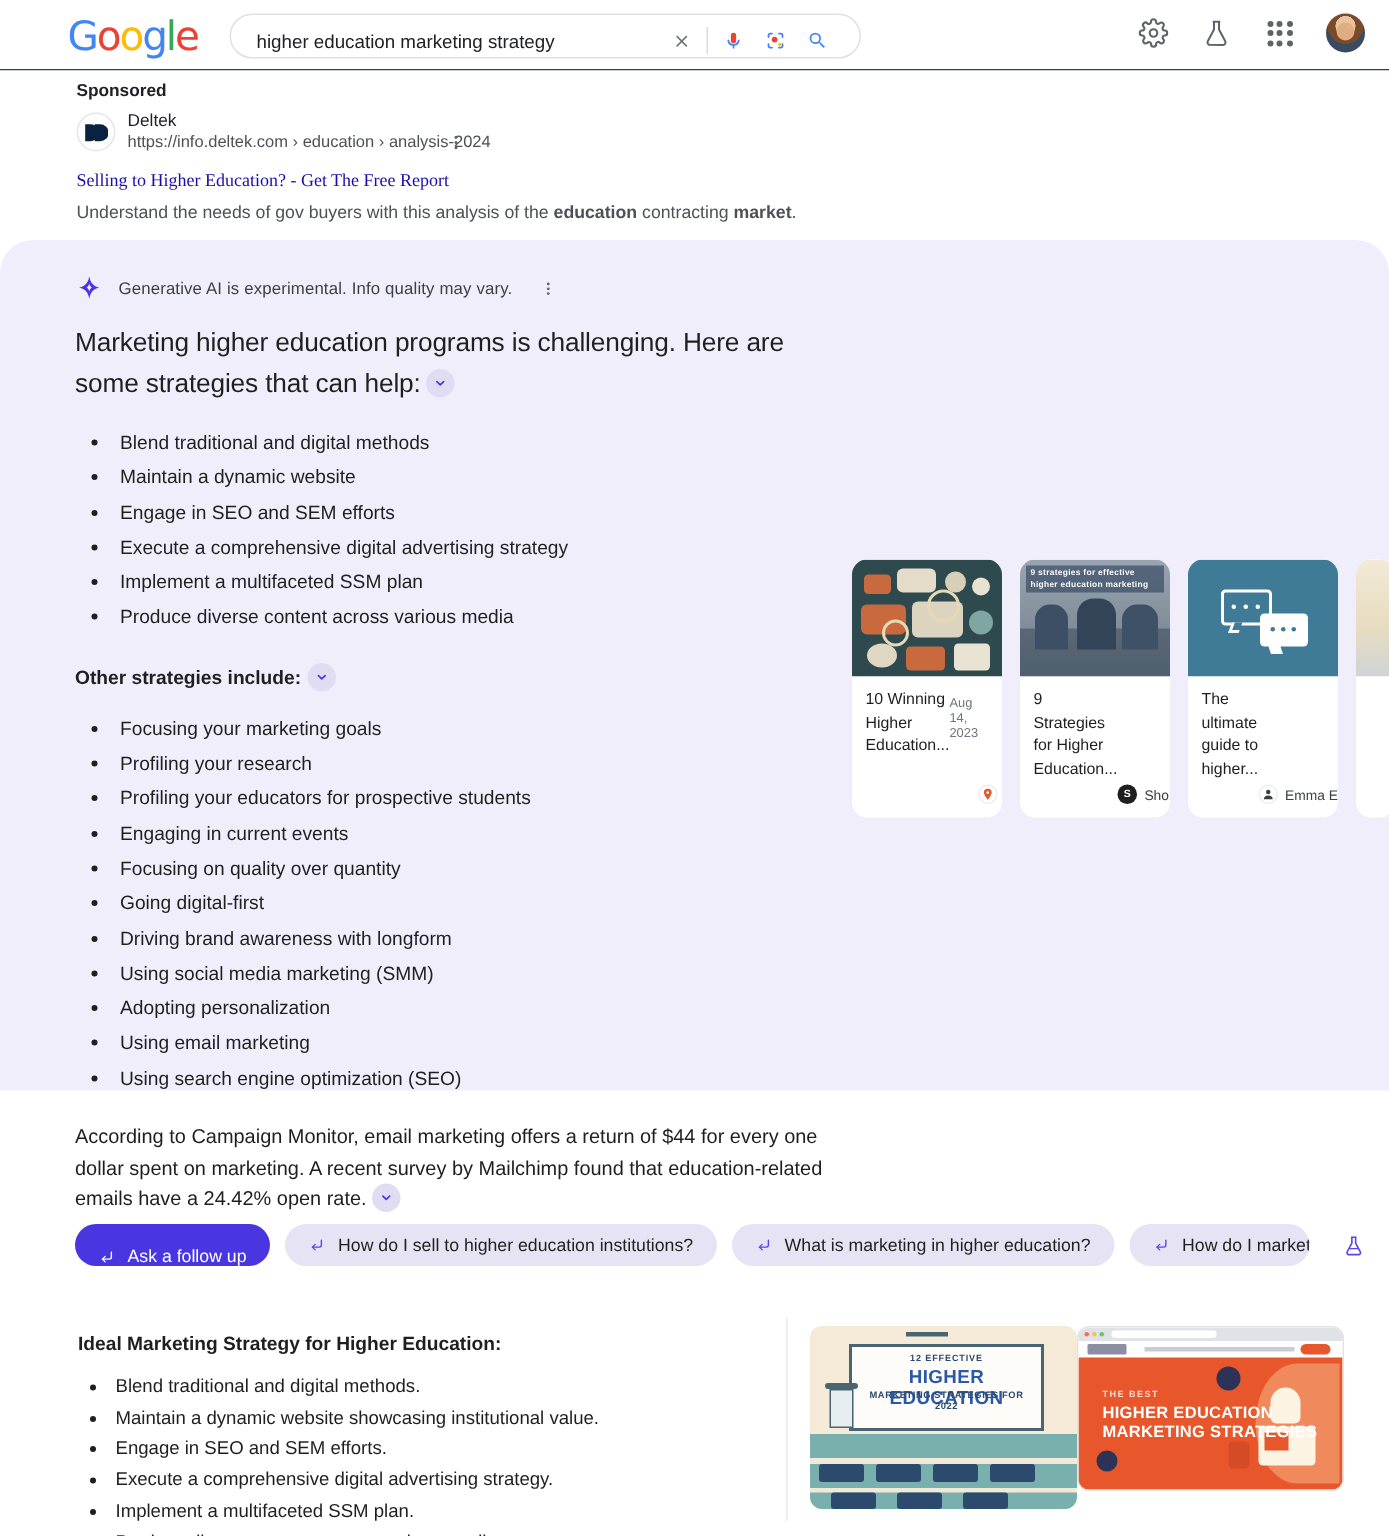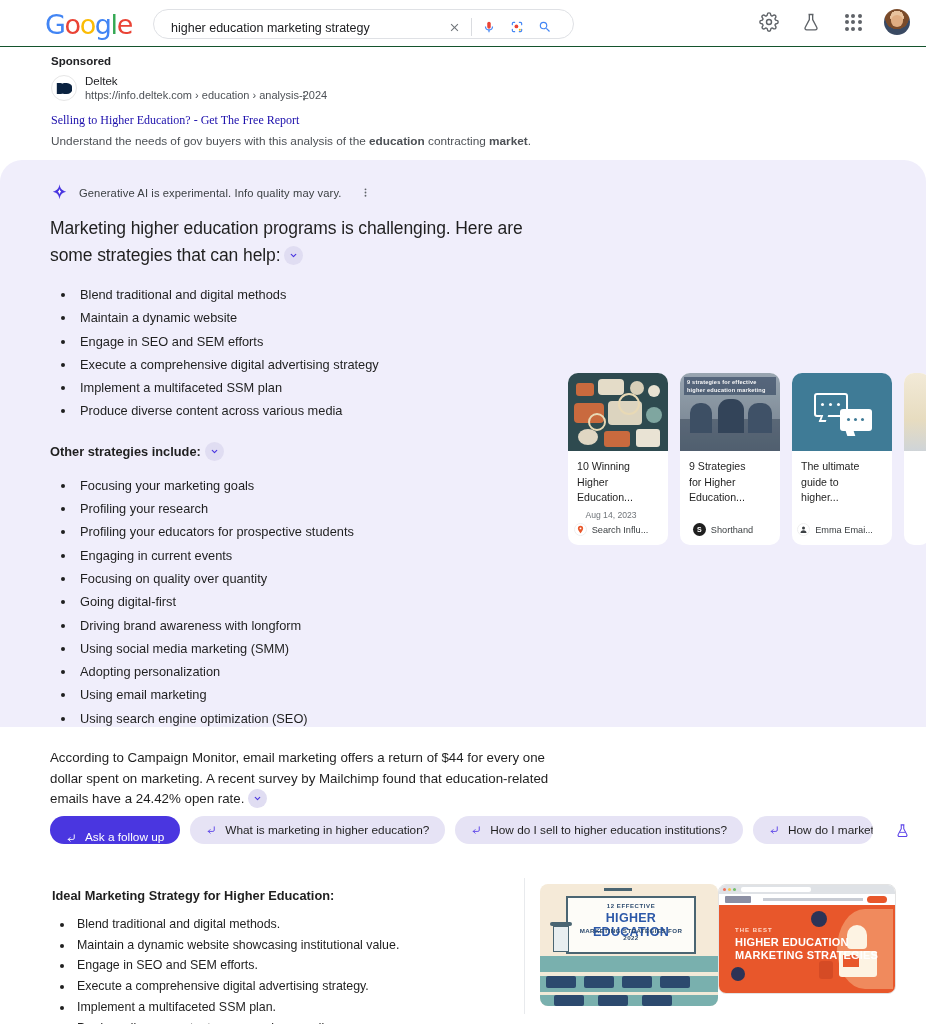--- a/index.html
+++ b/index.html
@@ -103,21 +103,21 @@
   .ai-para { margin-top:18px; font-size:13.3px; line-height:20.5px; color:#1f1f1f; width: 500px; }
 
   
   .cards { position:absolute; left:568px; top:213px; display:flex; gap:12px; }
   .card {
     width:100px; height:172px; background:#fff; border-radius:10px; overflow:hidden;
     display:flex; flex-direction:column; cursor:pointer; flex:none;
   }
   .card.partial { width:26px; }
   .card-img { width:100px; height:78px; flex:none; position:relative; overflow:hidden; }
-  .card-body { padding: 8px 23px 0 9px; flex:1; display:flex; flex-direction:column;align-items:center; }
+  .card-body { padding: 8px 23px 0 9px; flex:1; display:flex; flex-direction:row; }
   .card-title { font-size:10.6px; line-height:15.5px; color:#1f1f1f; }
   .card-date { font-size:8.6px; color:#70757a; margin-top:4px; }
   .card-src { display:flex; align-items:center; gap:5px; margin-top:auto; padding-bottom:9px; }
   .card-src-fav { width:13px; height:13px; border-radius:50%; flex:none; display:flex; align-items:center; justify-content:center; overflow:hidden; }
   .card-src-name { font-size:9.2px; color:#3c4043; white-space:nowrap; overflow:hidden; }
 
   
   .art1 { width:100%; height:100%; background:#2e4a4f; position:relative; }
   .art1 .blob { position:absolute; border-radius:50%; }
   .art2 { width:100%; height:100%; background:linear-gradient(180deg,#9aa7b3 0%,#6e7c8a 100%); position:relative; filter:contrast(0.95); }
@@ -415,28 +415,28 @@
             <path d="M18 4v7a3 3 0 0 1-3 3H5"></path>
             <path d="M9 10l-4 4 4 4"></path>
           </svg>
         <span>Ask a follow up</span>
       </div>
       <div class="chip">
         <svg class="arr" width="11" height="11" viewBox="0 0 24 24" fill="none" stroke="#5b43e8" stroke-width="2" stroke-linecap="round" stroke-linejoin="round">
             <path d="M18 4v7a3 3 0 0 1-3 3H5"></path>
             <path d="M9 10l-4 4 4 4"></path>
           </svg>
-        <span>What is marketing in higher education?</span>
+        <span>How do I sell to higher education institutions?</span>
       </div>
       <div class="chip">
         <svg class="arr" width="11" height="11" viewBox="0 0 24 24" fill="none" stroke="#5b43e8" stroke-width="2" stroke-linecap="round" stroke-linejoin="round">
             <path d="M18 4v7a3 3 0 0 1-3 3H5"></path>
             <path d="M9 10l-4 4 4 4"></path>
           </svg>
-        <span>How do I sell to higher education institutions?</span>
+        <span>What is marketing in higher education?</span>
       </div>
       <div class="chip clipped">
         <svg class="arr" width="11" height="11" viewBox="0 0 24 24" fill="none" stroke="#5b43e8" stroke-width="2" stroke-linecap="round" stroke-linejoin="round">
             <path d="M18 4v7a3 3 0 0 1-3 3H5"></path>
             <path d="M9 10l-4 4 4 4"></path>
           </svg>
         <span>How do I market n</span>
       </div>
       <div class="fb-icons">
         <div class="fb-ic">

